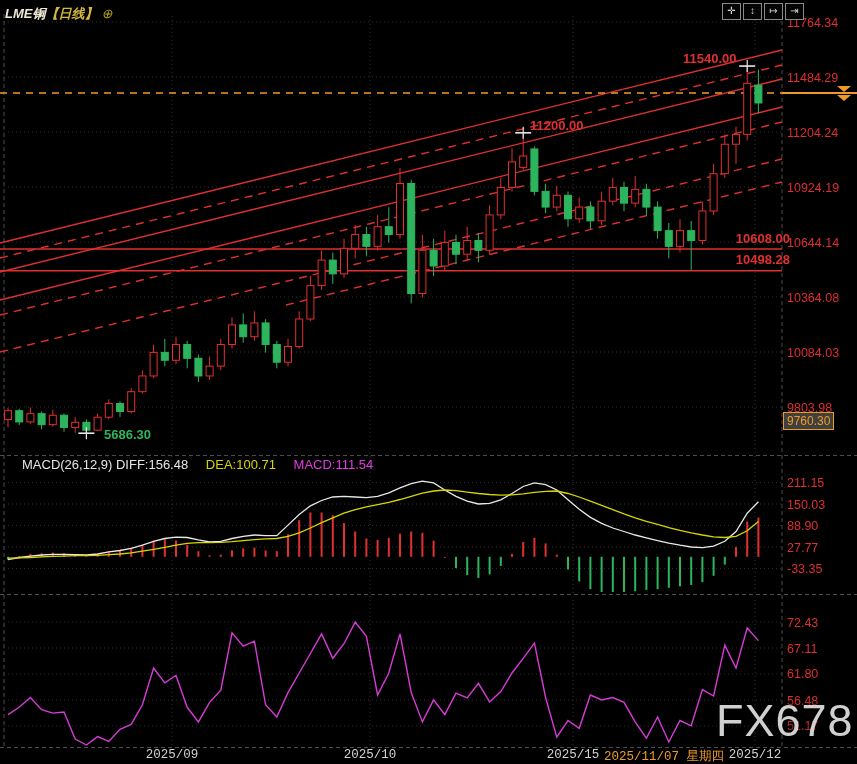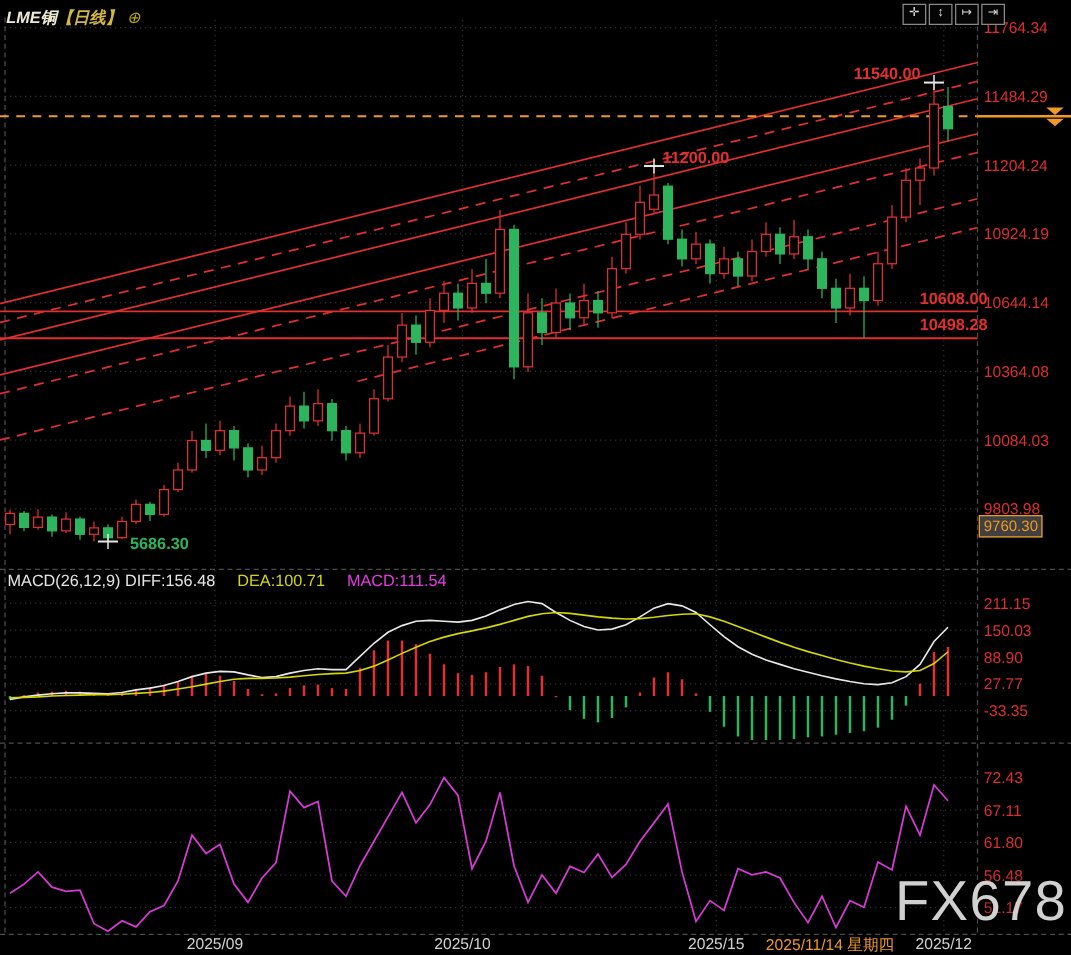--- a/index.html
+++ b/index.html
@@ -16,24 +16,24 @@
   #ann-high{left:683px;top:51px;}
   #ann-mid{left:530px;top:118px;}
   #ann-res{left:710px;top:231px;width:80px;text-align:right;}
   #ann-sup{left:710px;top:252px;width:80px;text-align:right;}
   #ann-low{left:104px;top:427px;color:#2db55e;}
   #price-box{position:absolute;left:783px;top:412px;color:#ef9a27;border:1px solid #ef9a27;
              font-size:12px;line-height:16px;padding:0 3px;background:#404040;z-index:2;}
   .panel-header{position:absolute;left:6px;font-size:13px;z-index:2;white-space:nowrap;}
   #macd-header{top:457px;}
   #rsi-header{top:597px;}
-  .panel-header .w{color:#e5e5e5;margin-right:14px;}
+  .panel-header .w{color:#e5e5e5;margin-right:14px;margin-left:16px;}
   .panel-header .y{color:#d6d600;margin-right:14px;}
   .panel-header .m{color:#e23ce2;}
-  #date-bar{position:absolute;left:0;top:747px;width:857px;height:17px;z-index:2;}
+  #date-bar{position:absolute;left:0;top:747px;width:857px;height:17px;z-index:2;font-family:Liberation Mono, monospace;}
   .dlbl{position:absolute;top:1px;transform:translateX(-50%);font-size:12.5px;color:#d2d2d2;white-space:nowrap;}
   .dlbl.hl{color:#ef9a27;}
   #watermark{position:absolute;left:716px;top:695px;font-size:45px;color:#dcdcdc;opacity:.95;
              letter-spacing:1px;z-index:3;text-shadow:0 0 6px rgba(0,0,0,.8);}
 </style>
 </head>
 <body>
 
 <div id="app">
 
@@ -354,18 +354,18 @@
     <span class="w"><span>MACD(26,12,9)</span>&nbsp;<span>DIFF:156.48</span></span>
     <span class="y">DEA:100.71</span>
     <span class="m">MACD:111.54</span>
   </div>
 
 
   <div id="date-bar">
       <span class="dlbl" style="left: 172px;">2025/09</span>
       <span class="dlbl" style="left: 370px;">2025/10</span>
       <span class="dlbl" style="left: 573px;">2025/15</span>
-      <span class="dlbl hl" style="left: 664px;">2025/11/14 星期四</span>
+      <span class="dlbl hl" style="left: 664px;">2025/11/07 星期四</span>
       <span class="dlbl" style="left: 755px;">2025/12</span>
     </div>
 
   <div id="watermark">FX678</div>
 </div>
 
 </body></html>

